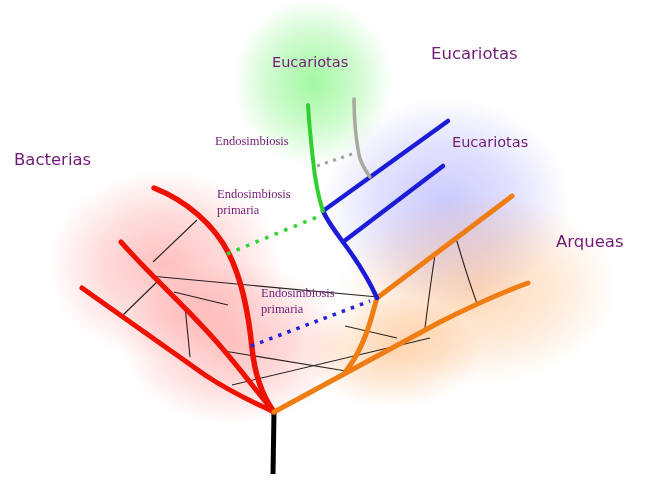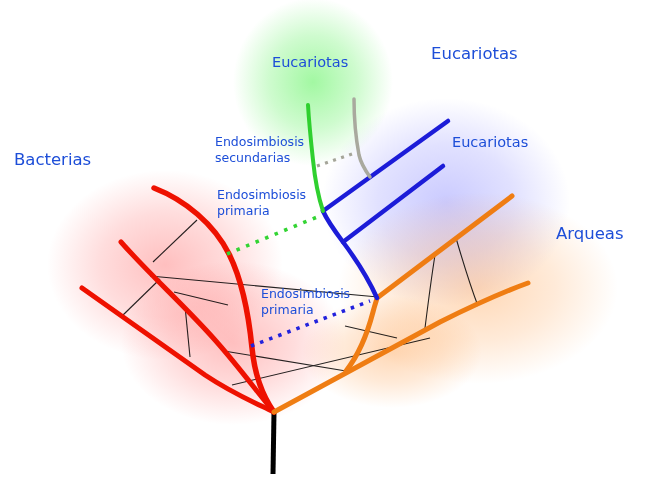--- a/index.html
+++ b/index.html
@@ -1,24 +1,24 @@
 <!DOCTYPE html>
 <html><head>
 <meta charset="utf-8">
 <style>
   html,body{margin:0;padding:0;background:#fff;}
   .stage{
     position:relative;width:649px;height:481px;background:#ffffff;overflow:hidden;
     font-family:"DejaVu Sans","Liberation Sans",sans-serif;
   }
   .stage svg{position:absolute;left:0;top:0;}
-  .lbl{position:absolute;color:#1d4ed8;white-space:nowrap;}
+  .lbl{position:absolute;color:#701a75;white-space:nowrap;}
   .lbl-big{font-size:16.5px;line-height:19px;}
   .lbl-med{font-size:14.5px;line-height:19px;}
-  .lbl-small{font-size:12.5px;line-height:15.5px;}
+  .lbl-small{font-size:12.5px;line-height:15.5px;font-family:Liberation Serif, serif;}
   .lbl span{display:block;}
 </style>
 </head>
 <body>
 
 <div class="stage">
 
   <svg width="649" height="481" viewBox="0 0 649 481">
     <defs>
       <radialGradient id="gRed">
@@ -96,25 +96,24 @@
   <div class="lbl lbl-big" style="left:431px;top:44px;">Eucariotas</div>
 
   <div class="lbl lbl-med" style="left:272px;top:53px;">
     <span>Eucariotas</span>
   </div>
 
   <div class="lbl lbl-med" style="left:452px;top:133px;">
     <span>Eucariotas</span>
   </div>
 
-  <div class="lbl lbl-big" style="left:556px;top:224px;">Arqueas</div>
+  <div class="lbl lbl-big" style="left:556px;top:232px;">Arqueas</div>
 
   <div class="lbl lbl-small" style="left:215px;top:134px;">
     <span>Endosimbiosis</span>
-    <span>secundarias</span>
   </div>
 
   <div class="lbl lbl-small" style="left:217px;top:187px;">
     <span>Endosimbiosis</span>
     <span>primaria</span>
   </div>
 
   <div class="lbl lbl-small" style="left:261px;top:286px;">
     <span>Endosimbiosis</span>
     <span>primaria</span>

